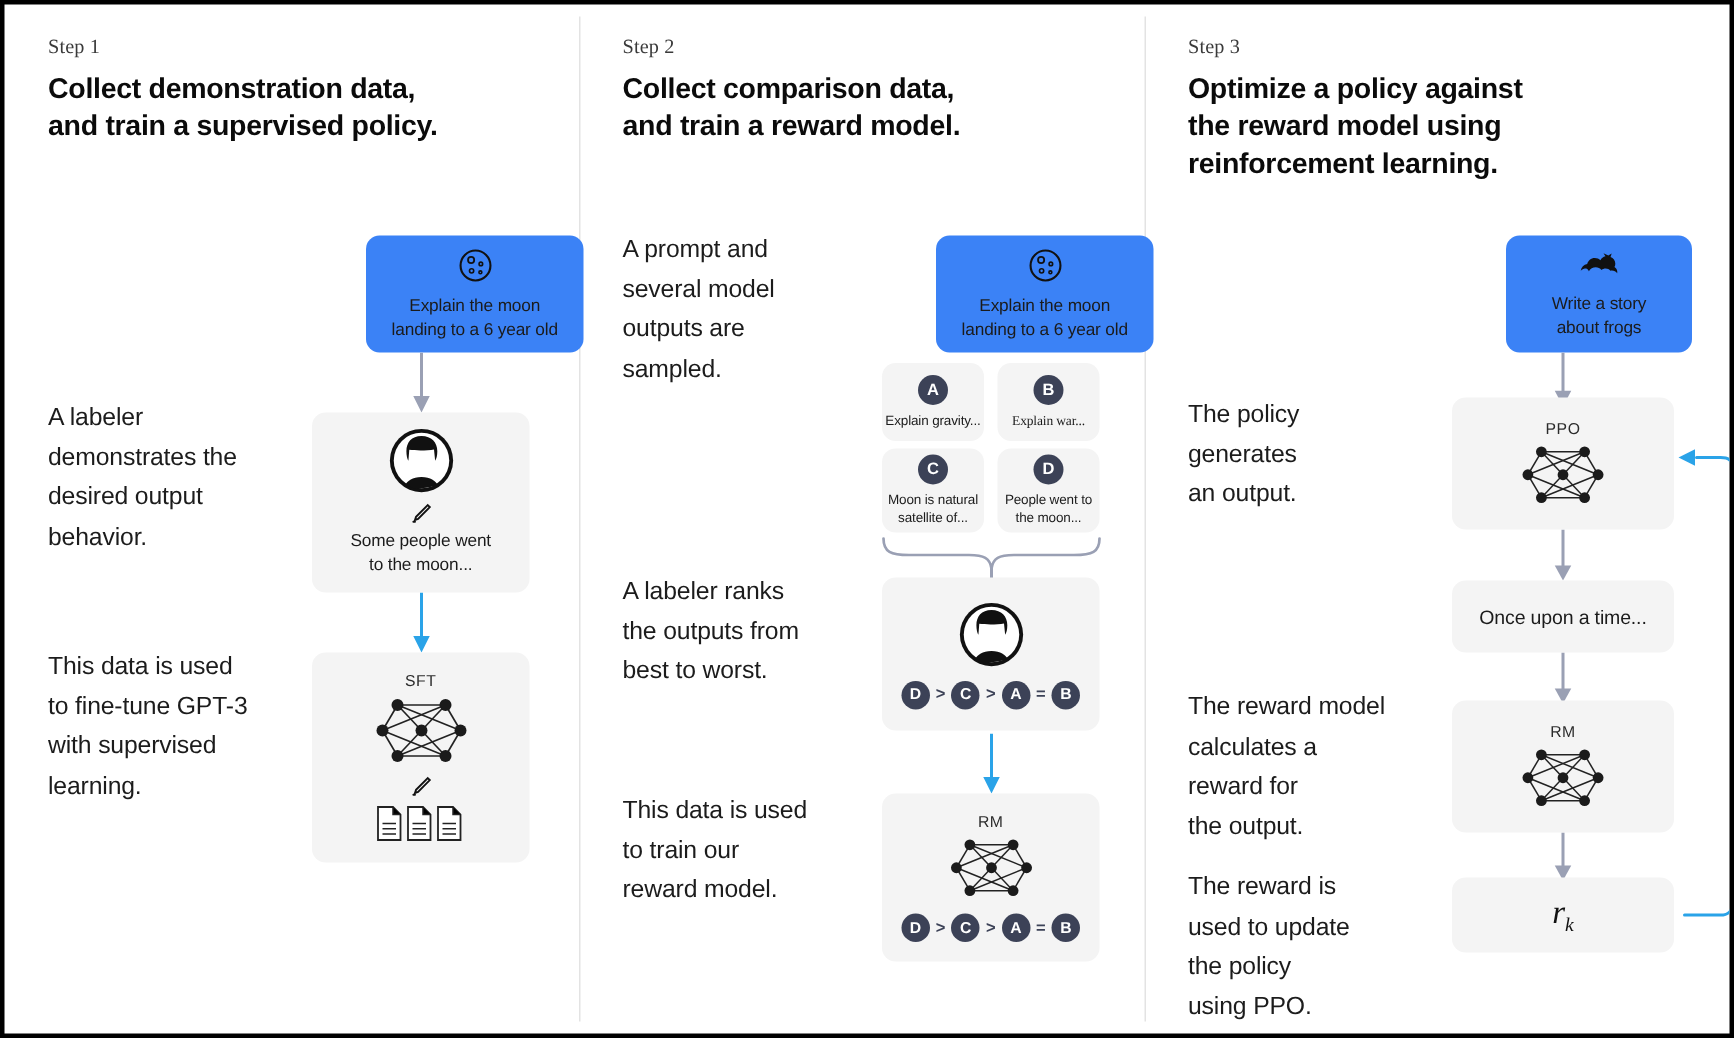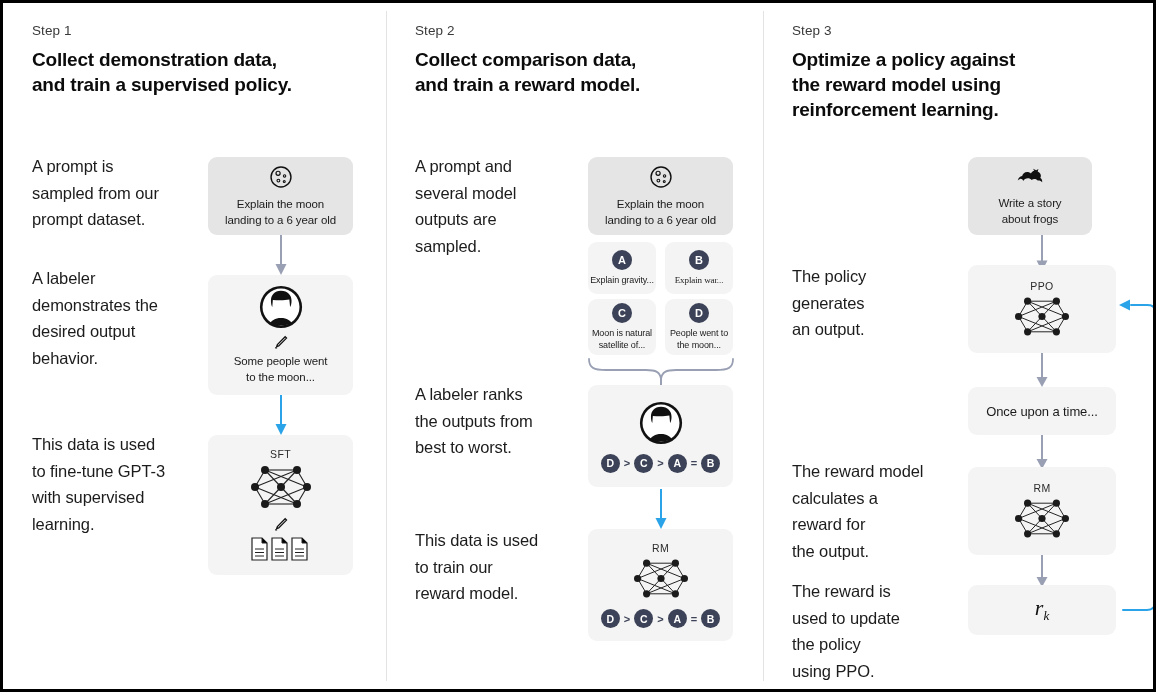--- a/index.html
+++ b/index.html
@@ -21,37 +21,38 @@
   #col2{left:383px;width:377px;}
   #col3{left:760px;width:390px;}
 
   .divider{position:absolute;top:8px;bottom:8px;width:1px;background:#e3e3e3;}
   #div1{left:383px;}
   #div2{left:760px;}
 
   .step-label{
     position:absolute;font-size:13.5px;color:#3a3a3a;letter-spacing:.1px;
     font-weight:400;
+    font-family:Liberation Serif, serif;
   }
   .step-title{
     position:absolute;font-size:19px;font-weight:bold;color:#0b0b0b;
     line-height:1.32;letter-spacing:-0.2px;
   }
   .para{
     position:absolute;font-size:16.5px;line-height:1.62;color:#1c1c1c;
     letter-spacing:-0.1px;
   }
 
   
   .box{
     position:absolute;border-radius:9px;background:#f4f4f4;
     display:flex;flex-direction:column;align-items:center;justify-content:center;
     box-sizing:border-box;
   }
-  .box.blue{background:#e5e5e5;}
+  .box.blue{background:#3b82f6;margin-left:36px;}
   .box-cap{
     font-size:11.5px;line-height:1.35;text-align:center;color:#1b1b1b;
     letter-spacing:-0.1px;
   }
   .box-cap.sm{font-size:9px;line-height:1.3;}
   .tag{font-size:10.5px;color:#2b2b2b;letter-spacing:.4px;margin-bottom:2px;}
   .bigtext{font-size:13px;color:#1b1b1b;letter-spacing:-0.1px;}
 
   
   .arrow{position:absolute;}
@@ -89,23 +90,20 @@
   <div class="divider" id="div1"></div>
   <div class="divider" id="div2"></div>
 
   <div class="col" id="col1">
 
     <div class="step-label" style="left:29px;top:20px;">Step 1</div>
 
     <div class="step-title" style="left:29px;top:44px;width:330px;white-space:pre-line;">Collect demonstration data,
 and train a supervised policy.</div>
 
-    <div class="para" style="left:29px;top:150px;width:175px;white-space:pre-line;">A prompt is
-sampled from our
-prompt dataset.</div>
 
     <div class="para" style="left:29px;top:262px;width:178px;white-space:pre-line;">A labeler
 demonstrates the
 desired output
 behavior.</div>
 
     <div class="para" style="left:29px;top:428px;width:185px;white-space:pre-line;">This data is used
 to fine-tune GPT-3
 with supervised
 learning.</div>

